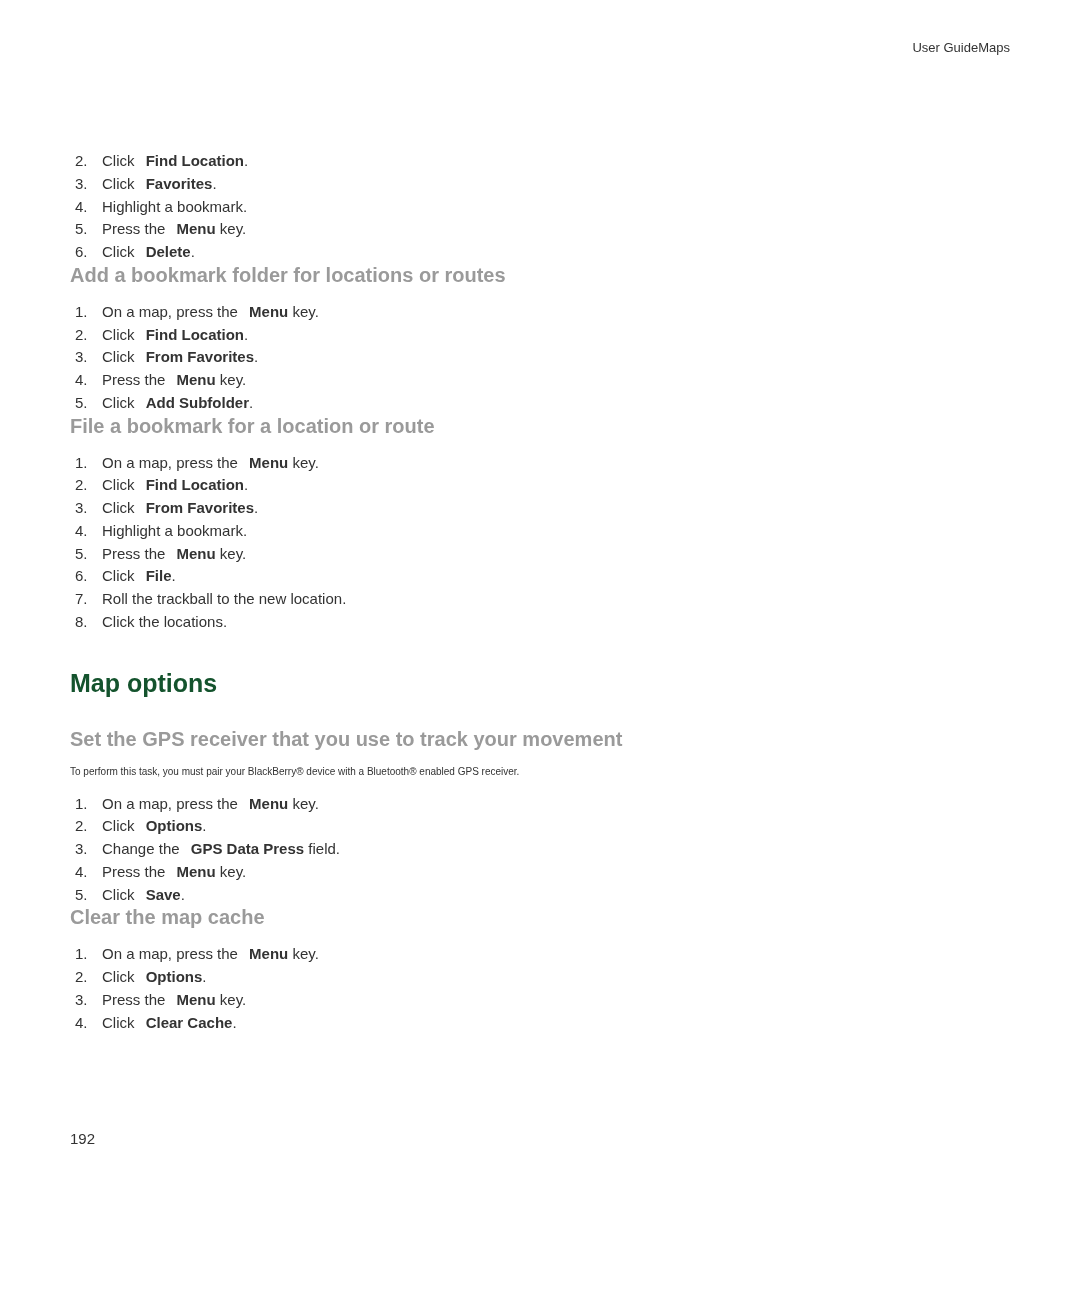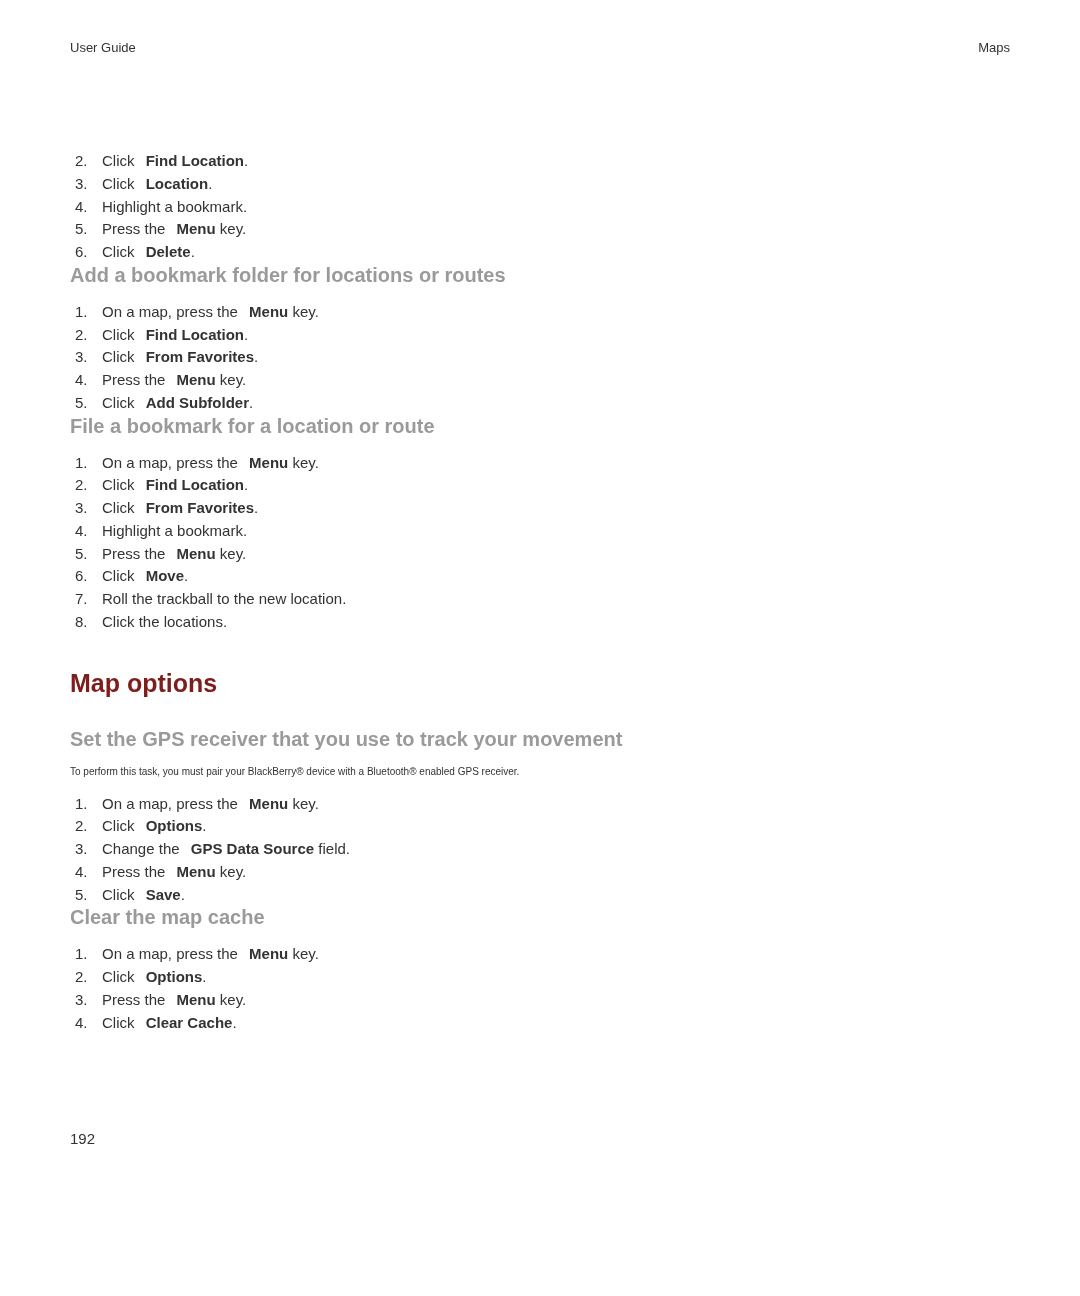--- a/index.html
+++ b/index.html
@@ -11,35 +11,35 @@
       font-family: Arial, Helvetica, sans-serif;
       background: #ffffff;
       width: 1080px;
       height: 1296px;
       padding: 40px 70px 40px 70px;
       color: #333333;
       position: relative;
     }
     .header {
       display: flex;
-      justify-content: space-between;
+      justify-content: flex-end;
       font-size: 13px;
       color: #333333;
       margin-bottom: 95px;
     }
     .heading-h3 {
       font-size: 20px;
       font-weight: bold;
       color: #9a9a9a;
       margin-bottom: 14px;
     }
     .heading-h2 {
       font-size: 25px;
       font-weight: bold;
-      color: #7f1d1d;
+      color: #14532d;
       margin-top: 36px;
       margin-bottom: 30px;
     }
     .body-text {
       font-size: 10px;
       color: #333333;
       margin-bottom: 14px;
       line-height: 1.4;
     }
     ol {
@@ -78,21 +78,21 @@
 </head>
 <body>
 
 <div class="header">
   <span>User Guide</span>
   <span>Maps</span>
 </div>
 
 <ol id="list1" style="counter-reset: item 1;">
     <li><span>Click </span><span class="bold">Find Location</span><span>.</span></li>
-    <li><span>Click </span><span class="bold">Location</span><span>.</span></li>
+    <li><span>Click </span><span class="bold">Favorites</span><span>.</span></li>
     <li><span>Highlight a bookmark.</span></li>
     <li><span>Press the </span><span class="bold">Menu</span><span> key.</span></li>
     <li><span>Click </span><span class="bold">Delete</span><span>.</span></li>
   </ol>
 
 <h3 class="heading-h3">Add a bookmark folder for locations or routes</h3>
 <ol id="list2">
     <li><span>On a map, press the </span><span class="bold">Menu</span><span> key.</span></li>
     <li><span>Click </span><span class="bold">Find Location</span><span>.</span></li>
     <li><span>Click </span><span class="bold">From Favorites</span><span>.</span></li>
@@ -100,33 +100,33 @@
     <li><span>Click </span><span class="bold">Add Subfolder</span><span>.</span></li>
   </ol>
 
 <h3 class="heading-h3">File a bookmark for a location or route</h3>
 <ol id="list3">
     <li><span>On a map, press the </span><span class="bold">Menu</span><span> key.</span></li>
     <li><span>Click </span><span class="bold">Find Location</span><span>.</span></li>
     <li><span>Click </span><span class="bold">From Favorites</span><span>.</span></li>
     <li><span>Highlight a bookmark.</span></li>
     <li><span>Press the </span><span class="bold">Menu</span><span> key.</span></li>
-    <li><span>Click </span><span class="bold">Move</span><span>.</span></li>
+    <li><span>Click </span><span class="bold">File</span><span>.</span></li>
     <li><span>Roll the trackball to the new location.</span></li>
     <li><span>Click the locations.</span></li>
   </ol>
 
 <h2 class="heading-h2">Map options</h2>
 
 <h3 class="heading-h3">Set the GPS receiver that you use to track your movement</h3>
 <p class="body-text">To perform this task, you must pair your BlackBerry® device with a Bluetooth® enabled GPS receiver.</p>
 <ol id="list5">
     <li><span>On a map, press the </span><span class="bold">Menu</span><span> key.</span></li>
     <li><span>Click </span><span class="bold">Options</span><span>.</span></li>
-    <li><span>Change the </span><span class="bold">GPS Data Source</span><span> field.</span></li>
+    <li><span>Change the </span><span class="bold">GPS Data Press</span><span> field.</span></li>
     <li><span>Press the </span><span class="bold">Menu</span><span> key.</span></li>
     <li><span>Click </span><span class="bold">Save</span><span>.</span></li>
   </ol>
 
 <h3 class="heading-h3">Clear the map cache</h3>
 <ol id="list6">
     <li><span>On a map, press the </span><span class="bold">Menu</span><span> key.</span></li>
     <li><span>Click </span><span class="bold">Options</span><span>.</span></li>
     <li><span>Press the </span><span class="bold">Menu</span><span> key.</span></li>
     <li><span>Click </span><span class="bold">Clear Cache</span><span>.</span></li>

